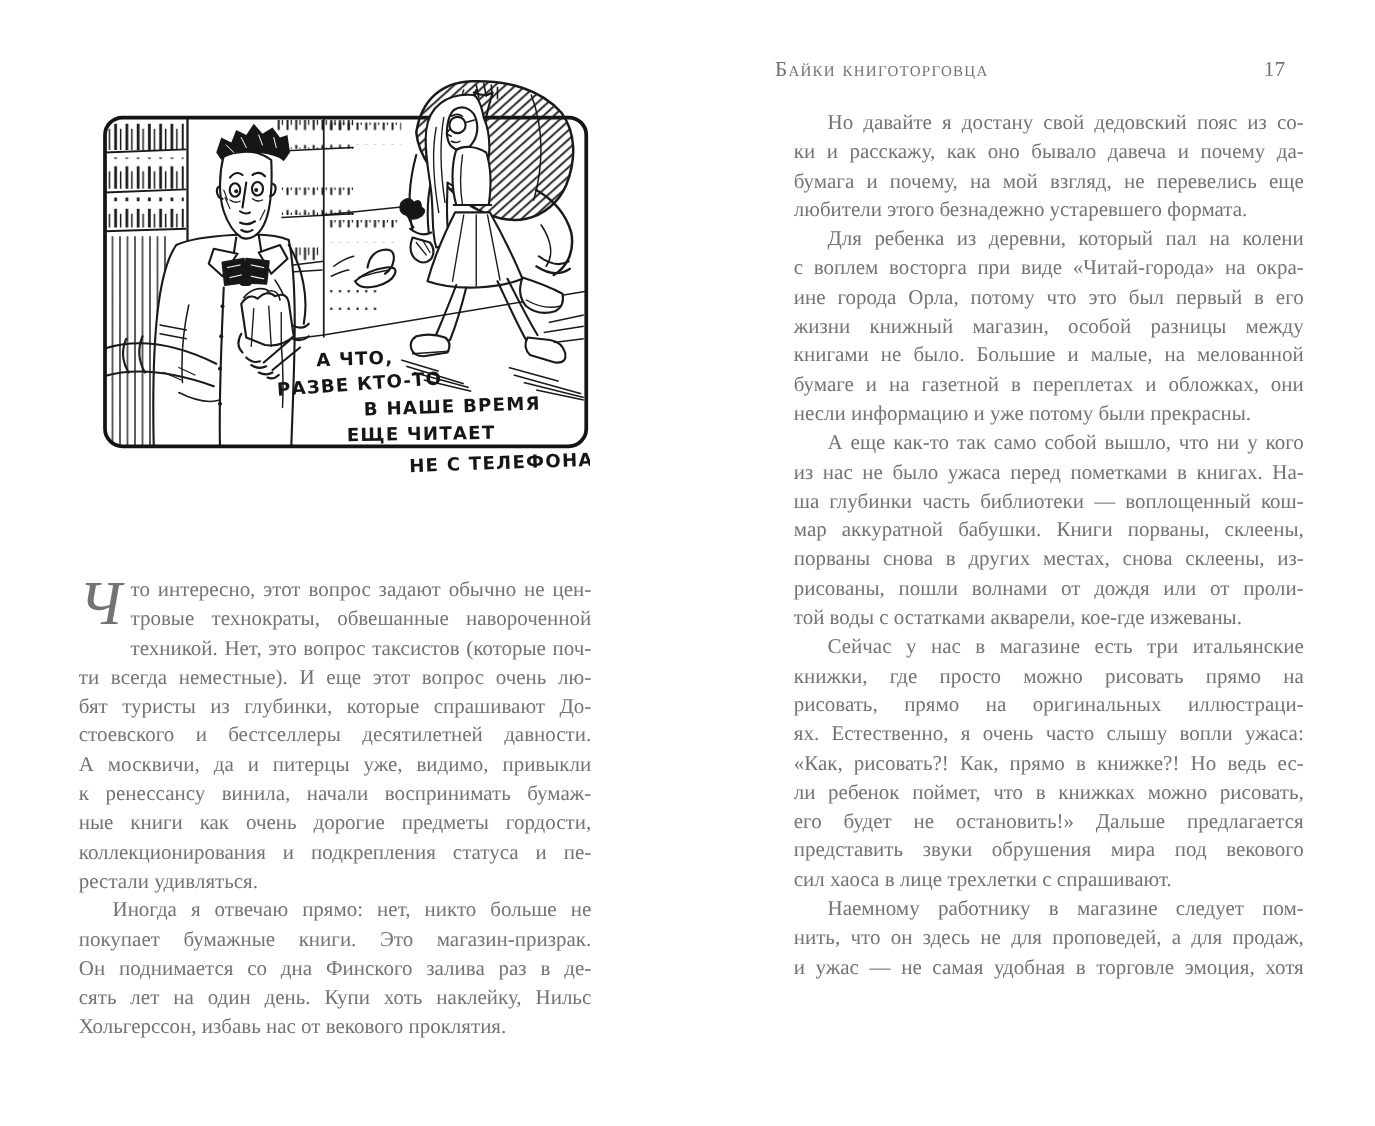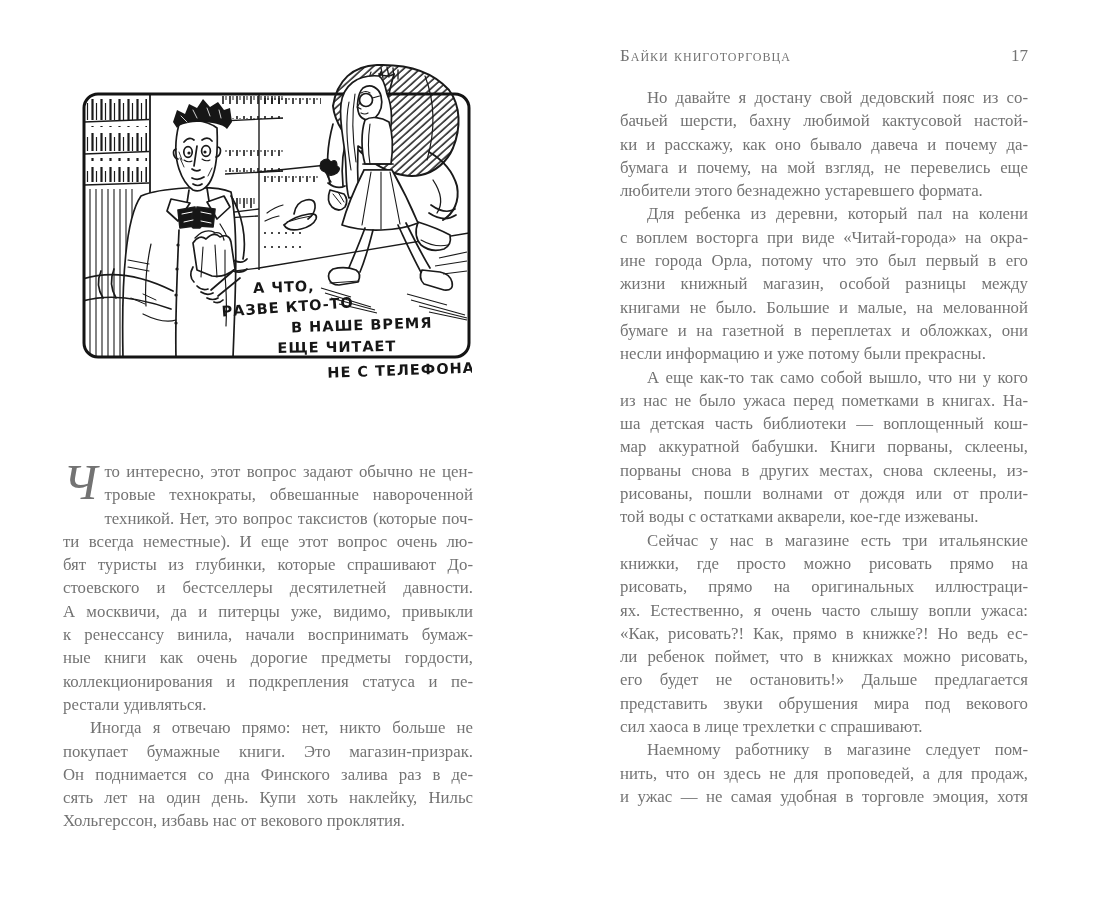--- a/index.html
+++ b/index.html
@@ -3,21 +3,21 @@
 <meta charset="utf-8">
 <style>
   html,body{margin:0;padding:0;background:#e8e8e8;}
   .sheet{
     position:relative;width:1100px;height:901px;background:#ffffff;
     margin:0 auto;overflow:hidden;
     font-family:"Liberation Serif","DejaVu Serif",serif;color:#737373;
   }
   .col{position:absolute;font-size:16.8px;line-height:23.3px;}
   .col-left{left:63px;top:460px;width:410px;}
-  .col-right{left:620px;top:86px;width:408px;}
+  .col-right{left:635px;top:86px;width:408px;}
   .running-line{
     position:absolute;left:620px;top:46px;width:408px;
     display:flex;justify-content:space-between;align-items:baseline;
     font-size:17px;line-height:20px;
   }
   .running-title{font-variant:small-caps;letter-spacing:1px;}
   .running-page{font-size:17px;font-family:Liberation Serif, serif;}
   .para{margin:0;}
   .line{text-align:justify;text-align-last:justify;}
   .line.endline{text-align-last:left;}
@@ -230,38 +230,37 @@
         <div class="line">покупает бумажные книги. Это магазин-призрак.</div>
         <div class="line">Он поднимается со дна Финского залива раз в де-</div>
         <div class="line">сять лет на один день. Купи хоть наклейку, Нильс</div>
         <div class="line endline">Хольгерссон, избавь нас от векового проклятия.</div>
       </div>
     </div>
 
   <div class="col col-right" id="right-col">
       <div class="para">
         <div class="line indent">Но давайте я достану свой дедовский пояс из со-</div>
-        <div class="line">бачьей шерсти, бахну любимой кактусовой настой-</div>
         <div class="line">ки и расскажу, как оно бывало давеча и почему да-</div>
         <div class="line">бумага и почему, на мой взгляд, не перевелись еще</div>
         <div class="line endline">любители этого безнадежно устаревшего формата.</div>
       </div>
       <div class="para">
         <div class="line indent">Для ребенка из деревни, который пал на колени</div>
         <div class="line">с воплем восторга при виде «Читай-города» на окра-</div>
         <div class="line">ине города Орла, потому что это был первый в его</div>
         <div class="line">жизни книжный магазин, особой разницы между</div>
         <div class="line">книгами не было. Большие и малые, на мелованной</div>
         <div class="line">бумаге и на газетной в переплетах и обложках, они</div>
         <div class="line endline">несли информацию и уже потому были прекрасны.</div>
       </div>
       <div class="para">
         <div class="line indent">А еще как-то так само собой вышло, что ни у кого</div>
         <div class="line">из нас не было ужаса перед пометками в книгах. На-</div>
-        <div class="line">ша детская часть библиотеки — воплощенный кош-</div>
+        <div class="line">ша глубинки часть библиотеки — воплощенный кош-</div>
         <div class="line">мар аккуратной бабушки. Книги порваны, склеены,</div>
         <div class="line">порваны снова в других местах, снова склеены, из-</div>
         <div class="line">рисованы, пошли волнами от дождя или от проли-</div>
         <div class="line endline">той воды с остатками акварели, кое-где изжеваны.</div>
       </div>
       <div class="para">
         <div class="line indent">Сейчас у нас в магазине есть три итальянские</div>
         <div class="line">книжки, где просто можно рисовать прямо на</div>
         <div class="line">рисовать, прямо на оригинальных иллюстраци-</div>
         <div class="line">ях. Естественно, я очень часто слышу вопли ужаса:</div>

